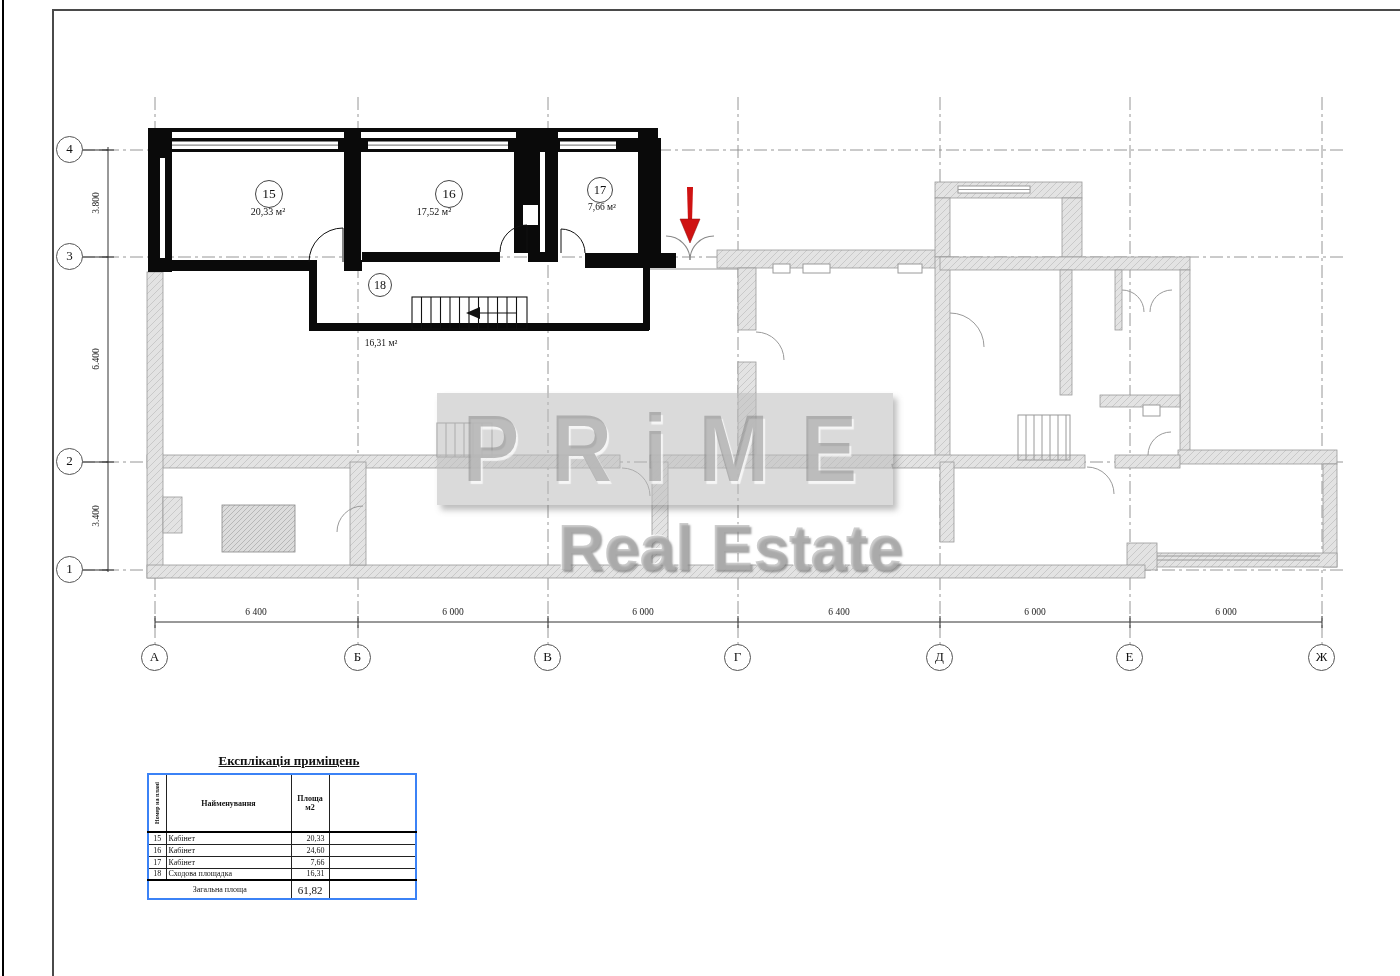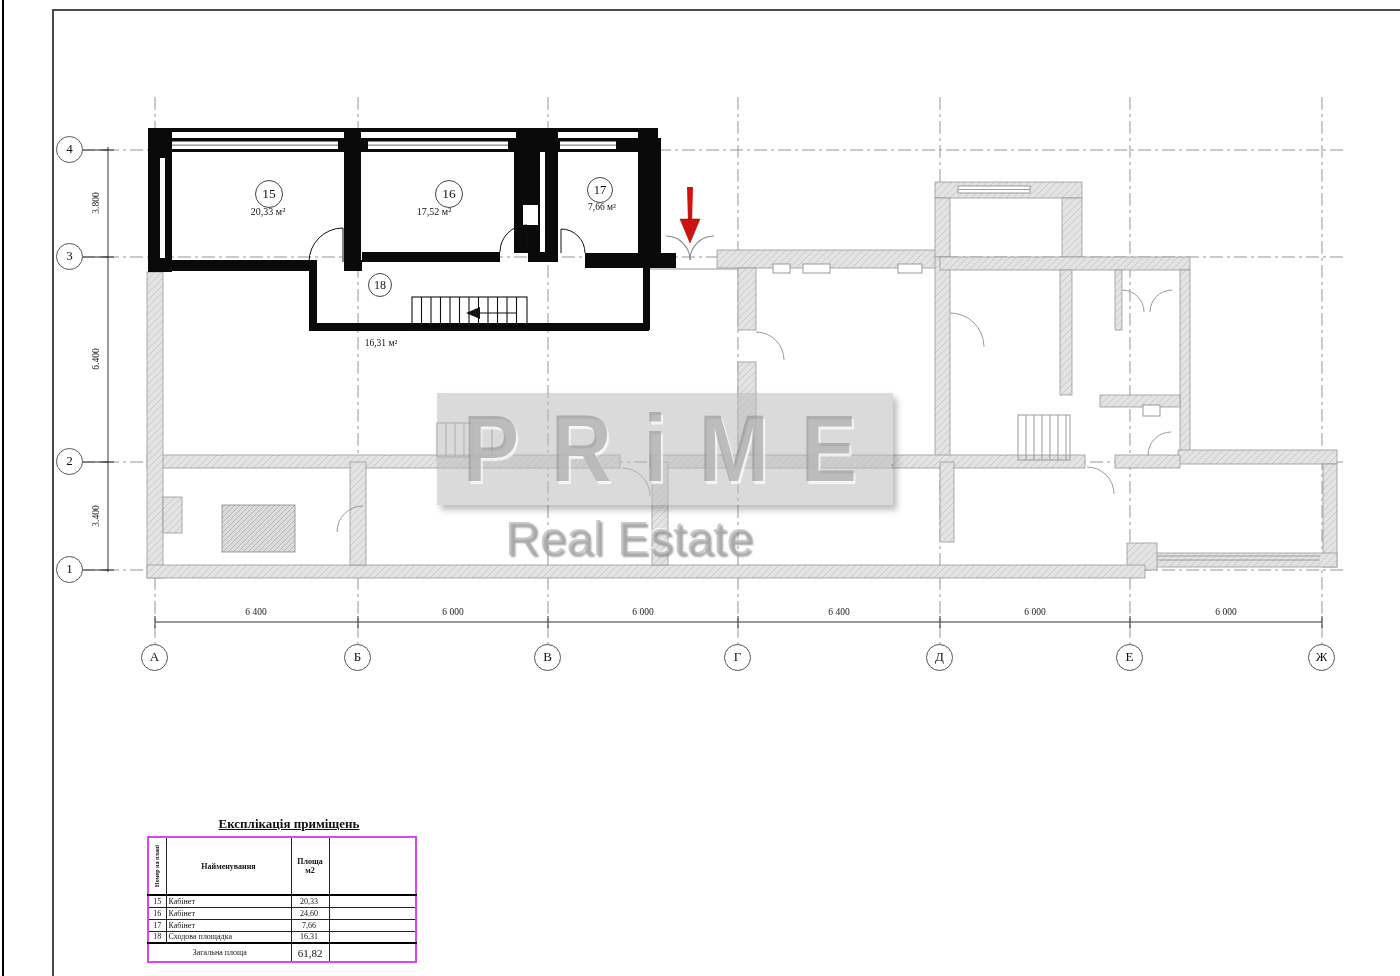--- a/index.html
+++ b/index.html
@@ -25,38 +25,38 @@
   .roomc{border:1.2px solid #444;border-radius:50%;background:transparent;text-align:center;
          font-size:13.5px;box-sizing:border-box;}
   .rooma{text-align:center;font-size:10px;color:#111;}
   
   #wm-band{left:437px;top:393px;width:456px;height:112px;background:rgba(187,187,187,.55);
            box-shadow:4px 5px 6px rgba(110,110,110,.45);display:flex;align-items:center;z-index:5;}
   #wm-band span{display:block;width:100%;padding:0 26px;font-family:"Liberation Sans",sans-serif;
            font-weight:bold;font-size:84px;letter-spacing:.38em;line-height:1;
            color:rgba(130,130,130,.5);text-shadow:2px 2px 1px rgba(255,255,255,.75);
            transform:scaleY(1.12);white-space:nowrap;overflow:hidden;}
-  #wm-re{left:505px;top:510px;width:450px;text-align:left;z-index:5;
-         font-family:"Liberation Sans",sans-serif;font-size:48px;line-height:1.2;
+  #wm-re{left:505px;top:510px;width:450px;text-align:center;z-index:5;
+         font-family:"Liberation Sans",sans-serif;font-size:64px;line-height:1.2;
          color:rgba(175,175,175,.62);
-         text-shadow:2px 2px 2px rgba(115,115,115,.65),-1px -1px 1px rgba(255,255,255,.9);}
-  
-  #legend{left:147px;top:816px;width:284px;}
+         text-shadow:2px 2px 2px rgba(115,115,115,.65),-1px -1px 1px rgba(255,255,255,.9);font-weight:bold;}
+  
+  #legend{left:147px;top:753px;width:284px;}
   #legend-title{text-align:center;font-size:13px;font-weight:bold;text-decoration:underline;margin-bottom:4px;}
-  #legend table{border-collapse:collapse;table-layout:fixed;width:268px;border:2px solid #d946ef;}
+  #legend table{border-collapse:collapse;table-layout:fixed;width:268px;border:2px solid #3b82f6;}
   #legend th,#legend td{border:1px solid #222;font-weight:normal;font-size:8px;padding:0 2px;
                         overflow:hidden;box-sizing:border-box;}
   #legend thead th{font-weight:bold;height:58px;text-align:center;border-bottom:2px solid #000;}
   #legend .rot{position:relative;}
   #legend .rot div{position:absolute;left:50%;top:50%;transform:translate(-50%,-50%) rotate(-90deg);
                    font-size:6px;white-space:nowrap;font-weight:bold;}
   #legend .pre{white-space:pre-line;}
   #legend tbody td{height:12px;}
   #legend .num{text-align:center;}
-  #legend .val{text-align:center;padding-right:4px;margin-top:48px;}
+  #legend .val{text-align:right;padding-right:4px;margin-top:48px;}
   #legend tfoot td{height:19px;border-top:2px solid #000;margin-left:28px;}
   #legend .total-label{text-align:center;font-size:8px;}
   #legend .total-val{text-align:center;font-size:11px;}
   svg{position:absolute;left:0;top:0;z-index:1;}
   .z6{z-index:6;}
 </style>
 </head>
 <body>
 
 <div id="sheet">

